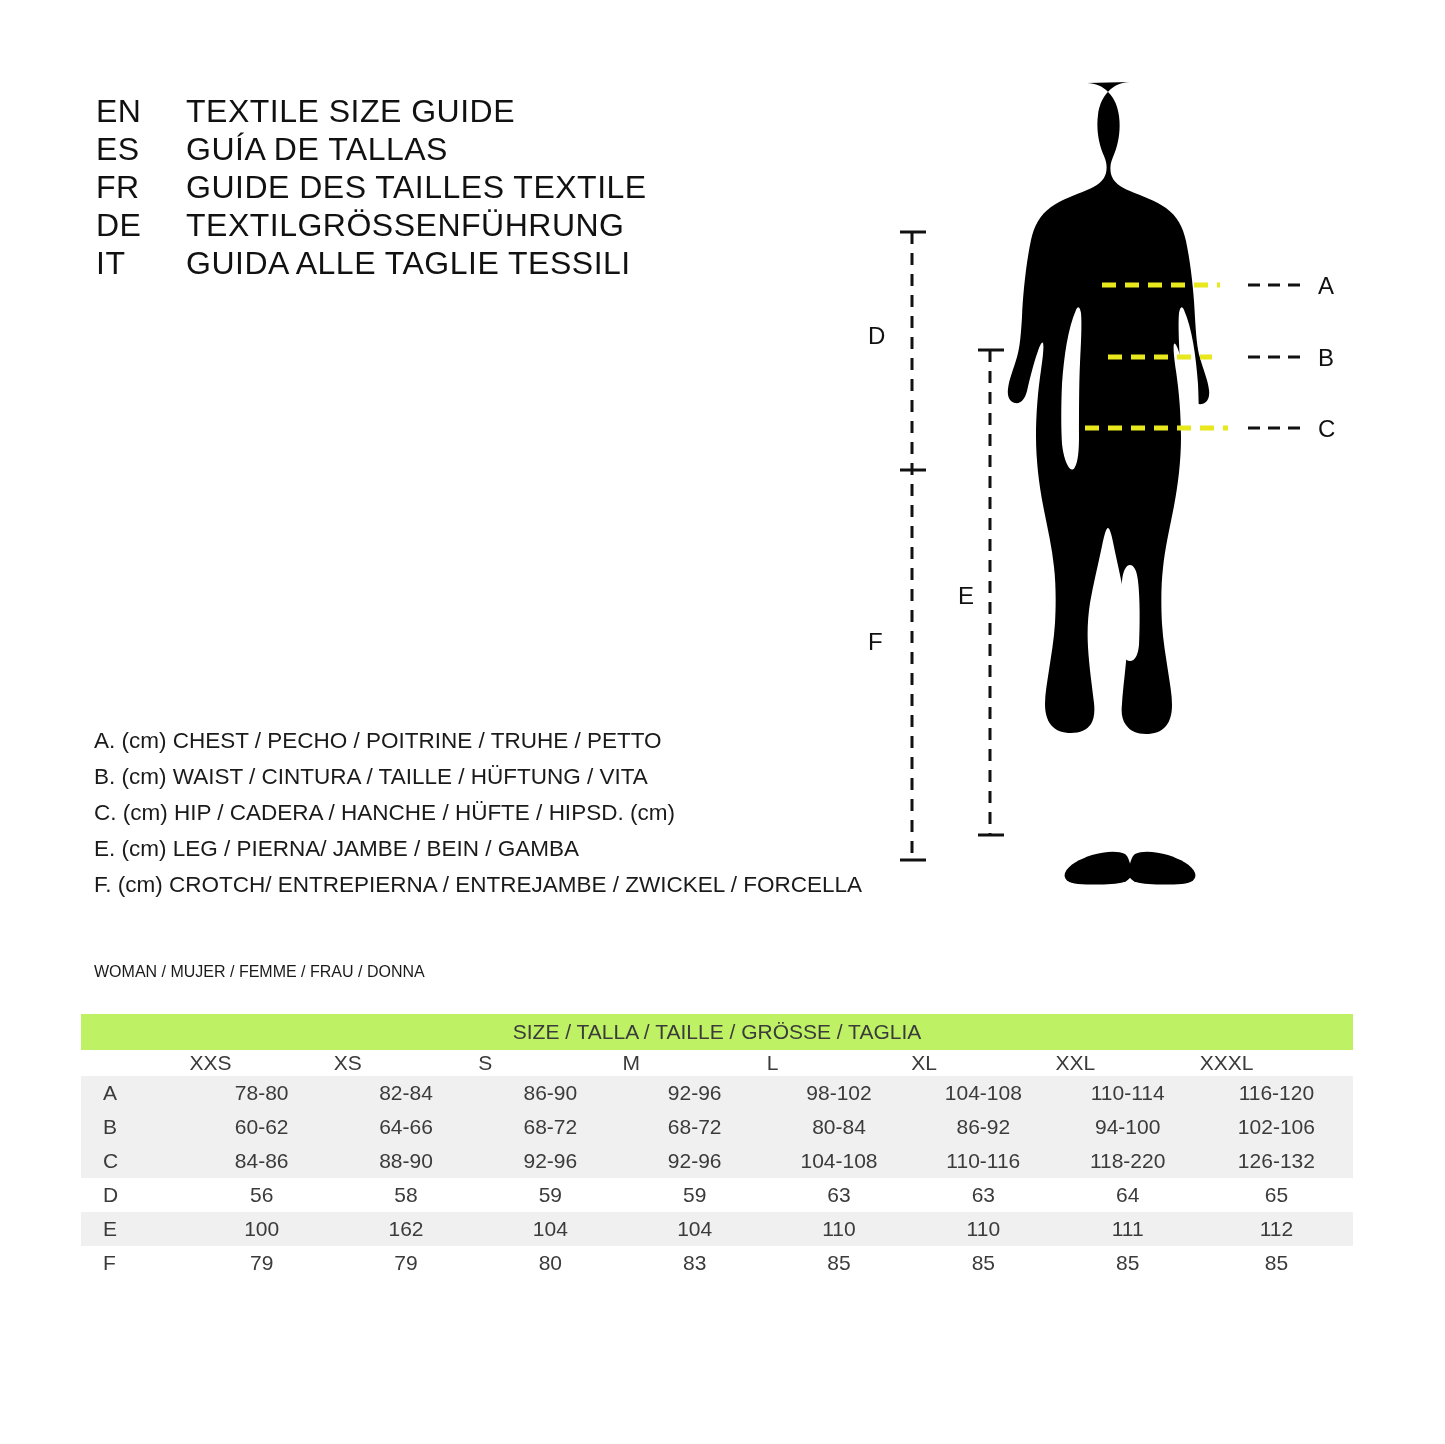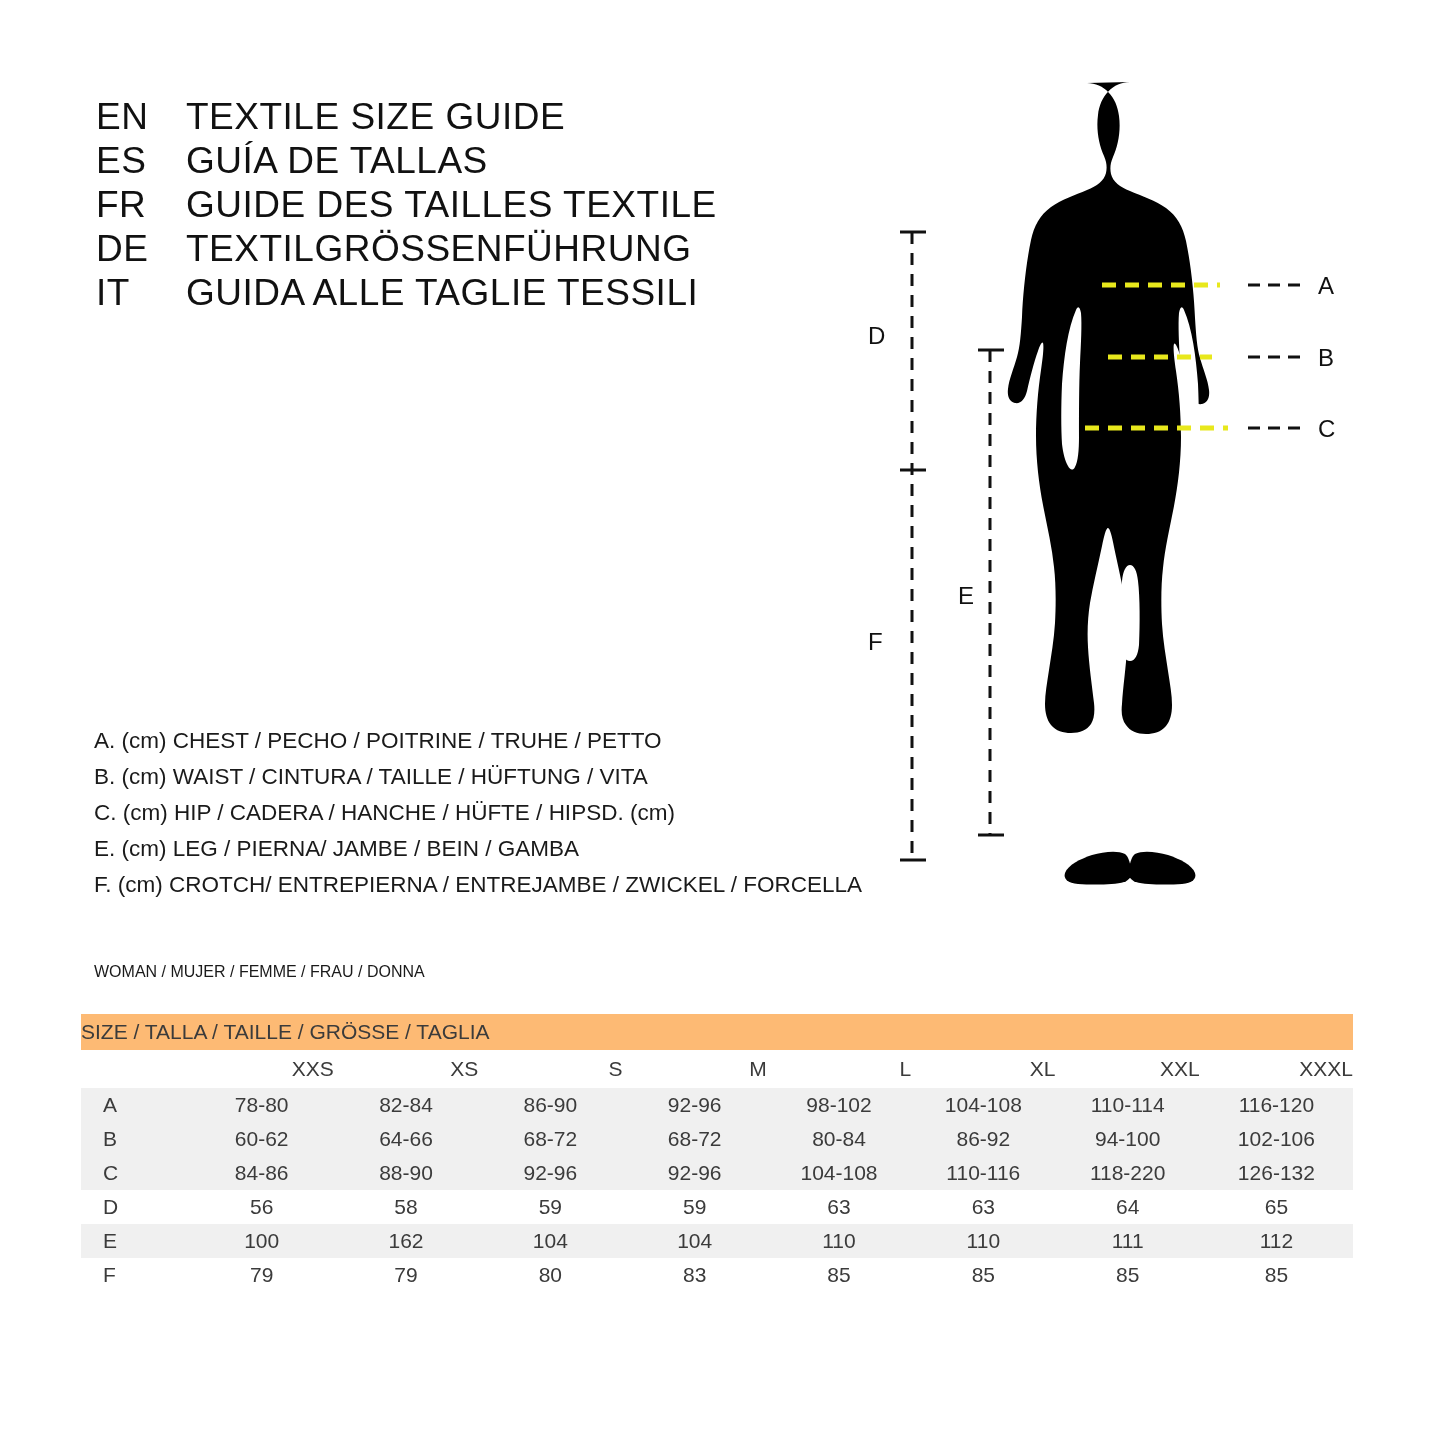--- a/index.html
+++ b/index.html
@@ -21,26 +21,25 @@
 
   
   #title-block {
     position: absolute;
     left: 96px;
     top: 92px;
     width: 760px;
   }
   .title-row {
     display: flex;
-    align-items: center;
+    align-items: flex-end;
     height: 38px;
-    font-size: 37px;
+    font-size: 32px;
     letter-spacing: 0.5px;
     color: #111111;
-    margin-top: 6px;
   }
   .title-lang {
     width: 90px;
     flex: 0 0 90px;
   }
   .title-text {
     white-space: nowrap;
   }
 
   
@@ -77,31 +76,31 @@
     table-layout: fixed;
   }
   #size-table td, #size-table th {
     padding: 0;
     margin: 0;
     font-weight: normal;
     font-size: 21px;
     color: #3b3b3b;
   }
   .tbl-head-row td {
-    background: #fdba74;
+    background: #bef264;
     height: 36px;
     padding-left: 16px;
     font-size: 21.5px;
     color: #3f3f3f;
+    text-align: center;
+  }
+  .tbl-col-head td {
+    height: 26px;
+    background: #ffffff;
     text-align: left;
-  }
-  .tbl-col-head td {
-    height: 38px;
-    background: #ffffff;
-    text-align: right;
     font-size: 21.5px;
     color: #3f3f3f;
   }
   .row-shaded td {
     background: #f0f0f0;
   }
   .row-plain td {
     background: #ffffff;
   }
   #size-table tbody tr.data-row td {

